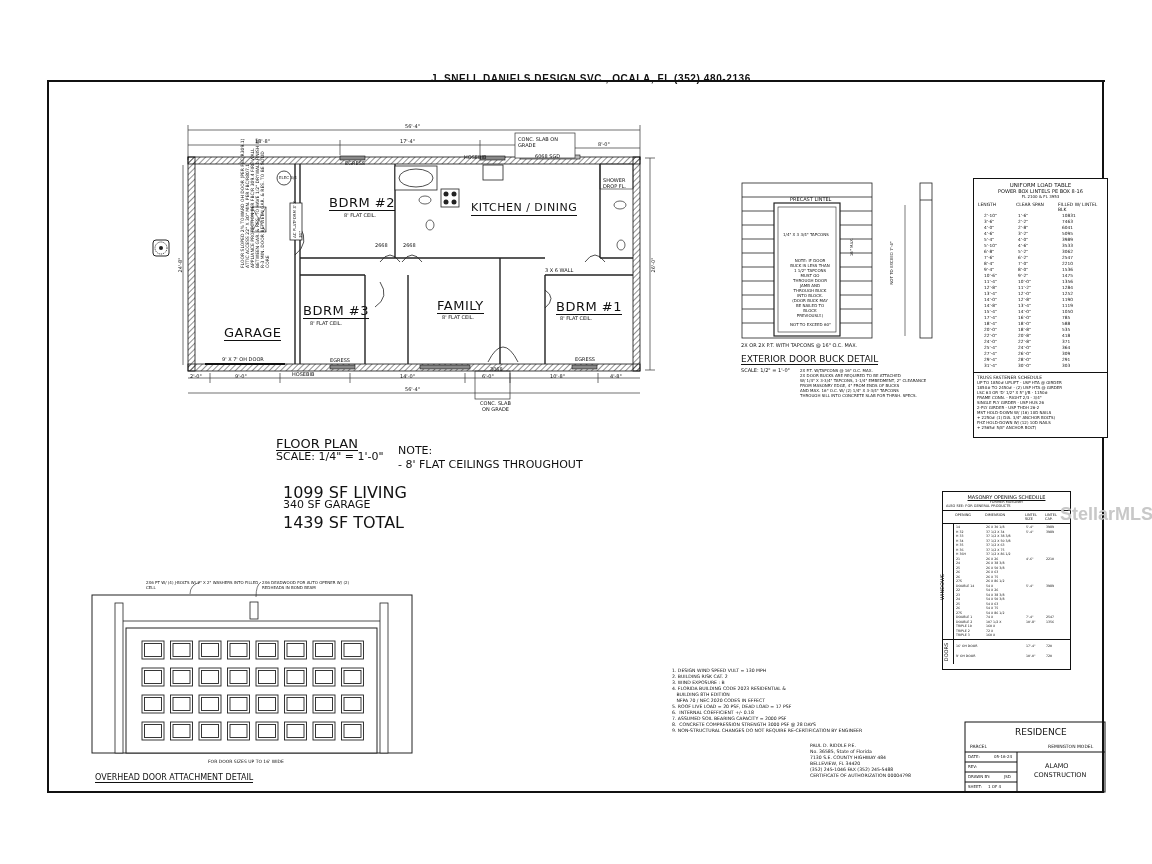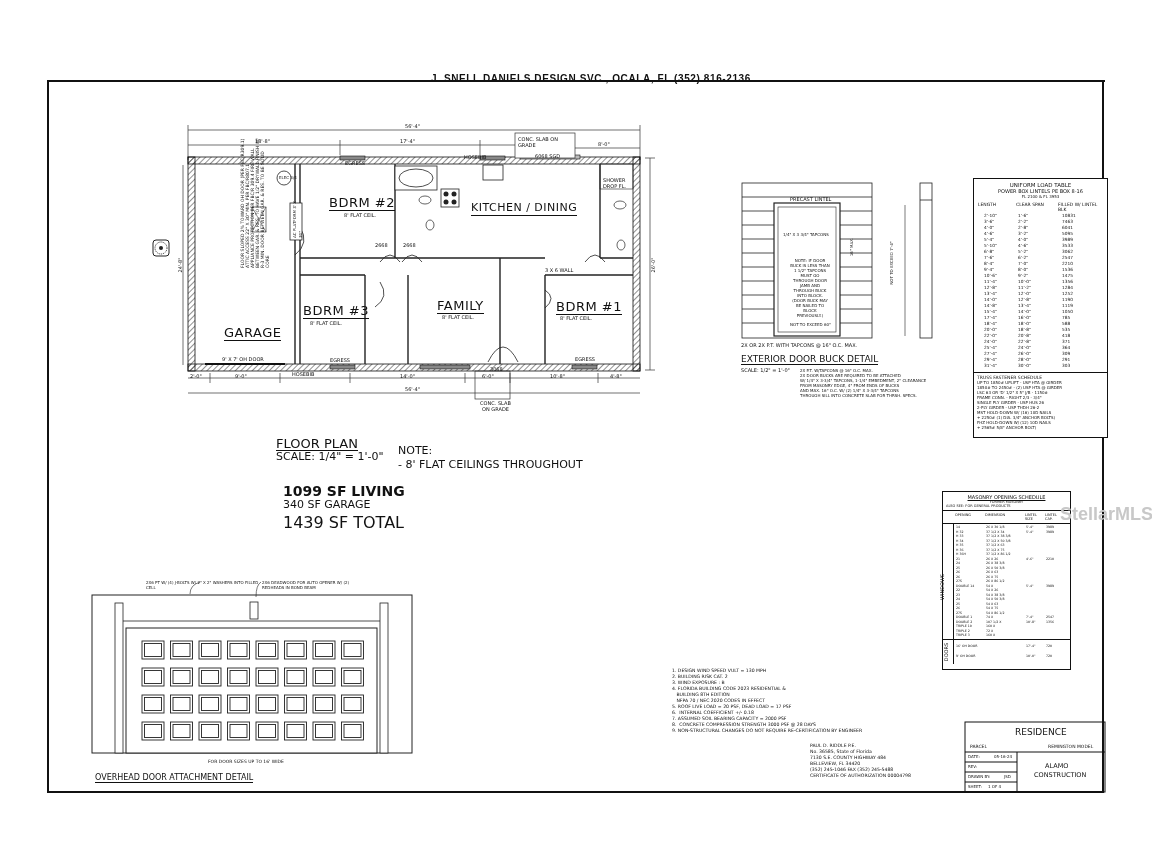--- a/index.html
+++ b/index.html
@@ -15,21 +15,21 @@
   .dim-text { font-size:5px; white-space:nowrap; }
   .lines { position:absolute; left:0; top:0; width:1152px; height:864px; }
   .table-box { border:1px solid #111; background:#fff; }
   .watermark { color:#c8c8c8; font-size:18px; font-weight:bold; white-space:nowrap; }
 </style>
 </head>
 <body>
 
 <div class="header">
   <div style="position:absolute;left:47px;right:47px;top:7px;height:2px;background:#111;"></div>
-  <div class="header-text">J. SNELL DANIELS DESIGN SVC., OCALA, FL   (352) 816-2136</div>
+  <div class="header-text">J. SNELL DANIELS DESIGN SVC., OCALA, FL   (352) 480-2136</div>
 </div>
 
 <div class="sheet"></div>
 
 <svg class="lines" viewBox="0 0 1152 864">
   <defs>
     <pattern id="hatch" width="4" height="4" patternUnits="userSpaceOnUse" patternTransform="rotate(45)">
       <line x1="0" y1="0" x2="0" y2="4" stroke="#222" stroke-width="1"></line>
     </pattern>
   </defs>
@@ -277,21 +277,21 @@
 <div class="abs cad tiny" style="left:403px;top:242px;">2668</div>
 <div class="abs cad tiny" style="left:545px;top:267px;">3 X 6 WALL</div>
 <div class="abs cad tiny" style="left:279px;top:175px;font-size:4px;">ELEC 3/4</div>
 <div class="abs cad tiny" style="left:240px;top:268px;width:130px;transform:rotate(-90deg);transform-origin:left top;font-size:4.5px;line-height:5px;">FLOOR SLOPED 2% TOWARD OH DOOR (PER FBC/R309.1) ATTIC ACCESS 22" X 30" MIN. PER FBC/R807.1 APPLIANCE PROTECTION PER FBC/R 309.4 FIRE WALL BETWEEN GAR. &amp; RES. TO HAVE 1/2" DRYWALL FINISH W/ R-3 MIN. DOOR BETWEEN GAR. &amp; RES. TO BE SOLID CORE</div>
 <div class="abs cad tiny" style="left:292px;top:238px;width:40px;transform:rotate(-90deg);transform-origin:left top;font-size:4px;">AC PLATFORM 3' X 30"</div>
 
 <div class="abs cad" style="left:276px;top:437px;font-size:13px;line-height:13px;border-bottom:1px solid #111;">FLOOR PLAN</div>
 <div class="abs cad" style="left:276px;top:451px;font-size:11px;line-height:12px;">SCALE: 1/4" = 1'-0"</div>
 <div class="abs cad" style="left:398px;top:444px;font-size:11px;">NOTE:</div>
 <div class="abs cad" style="left:398px;top:458px;font-size:11px;white-space:nowrap;">- 8' FLAT CEILINGS THROUGHOUT</div>
-<div class="abs cad" style="left:283px;top:483px;font-size:14px;font-weight:bold;">1099 SF LIVING</div>
+<div class="abs cad" style="left:283px;top:483px;font-size:16px;">1099 SF LIVING</div>
 <div class="abs cad" style="left:283px;top:498px;font-size:11px;">340 SF GARAGE</div>
 <div class="abs cad" style="left:283px;top:513px;font-size:16px;">1439 SF TOTAL</div>
 
 <div class="abs cad tiny" style="left:790px;top:196px;">PRECAST LINTEL</div>
 <div class="abs cad tiny" style="left:783px;top:232px;font-size:4px;">1/4" X 3 3/4" TAPCONS</div>
 <div class="abs cad tiny" style="left:790px;top:258px;width:40px;text-align:center;font-size:4px;line-height:5px;">NOTE: IF DOOR BUCK IS LESS THAN 1 1/2" TAPCONS MUST GO THROUGH DOOR JAMB AND THROUGH BUCK INTO BLOCK. (DOOR BUCK MAY BE NAILED TO BLOCK PREVIOUSLY.)</div>
 <div class="abs cad tiny" style="left:790px;top:322px;font-size:4px;">NOT TO EXCEED 60"</div>
 <div class="abs cad tiny" style="left:843px;top:244px;font-size:4px;transform:rotate(-90deg);">16" MAX.</div>
 <div class="abs cad tiny" style="left:870px;top:260px;font-size:4px;transform:rotate(-90deg);white-space:nowrap;">NOT TO EXCEED 7'-4"</div>
 <div class="abs cad tiny" style="left:741px;top:342px;white-space:nowrap;">2X OR 2X P.T. WITH TAPCONS @ 16" O.C. MAX.</div>

